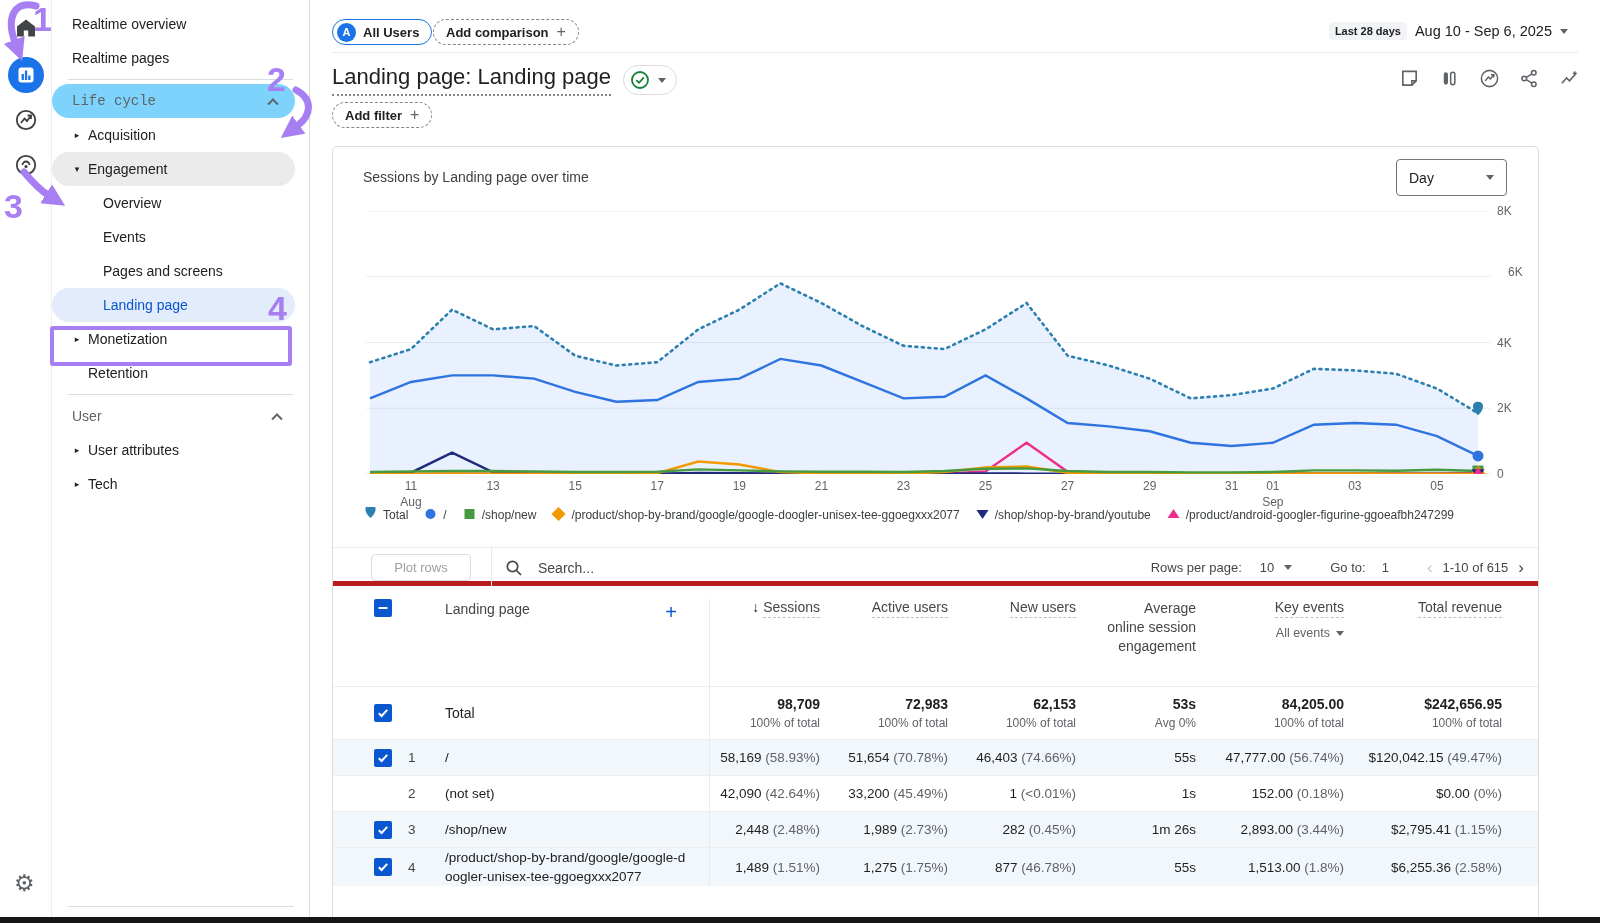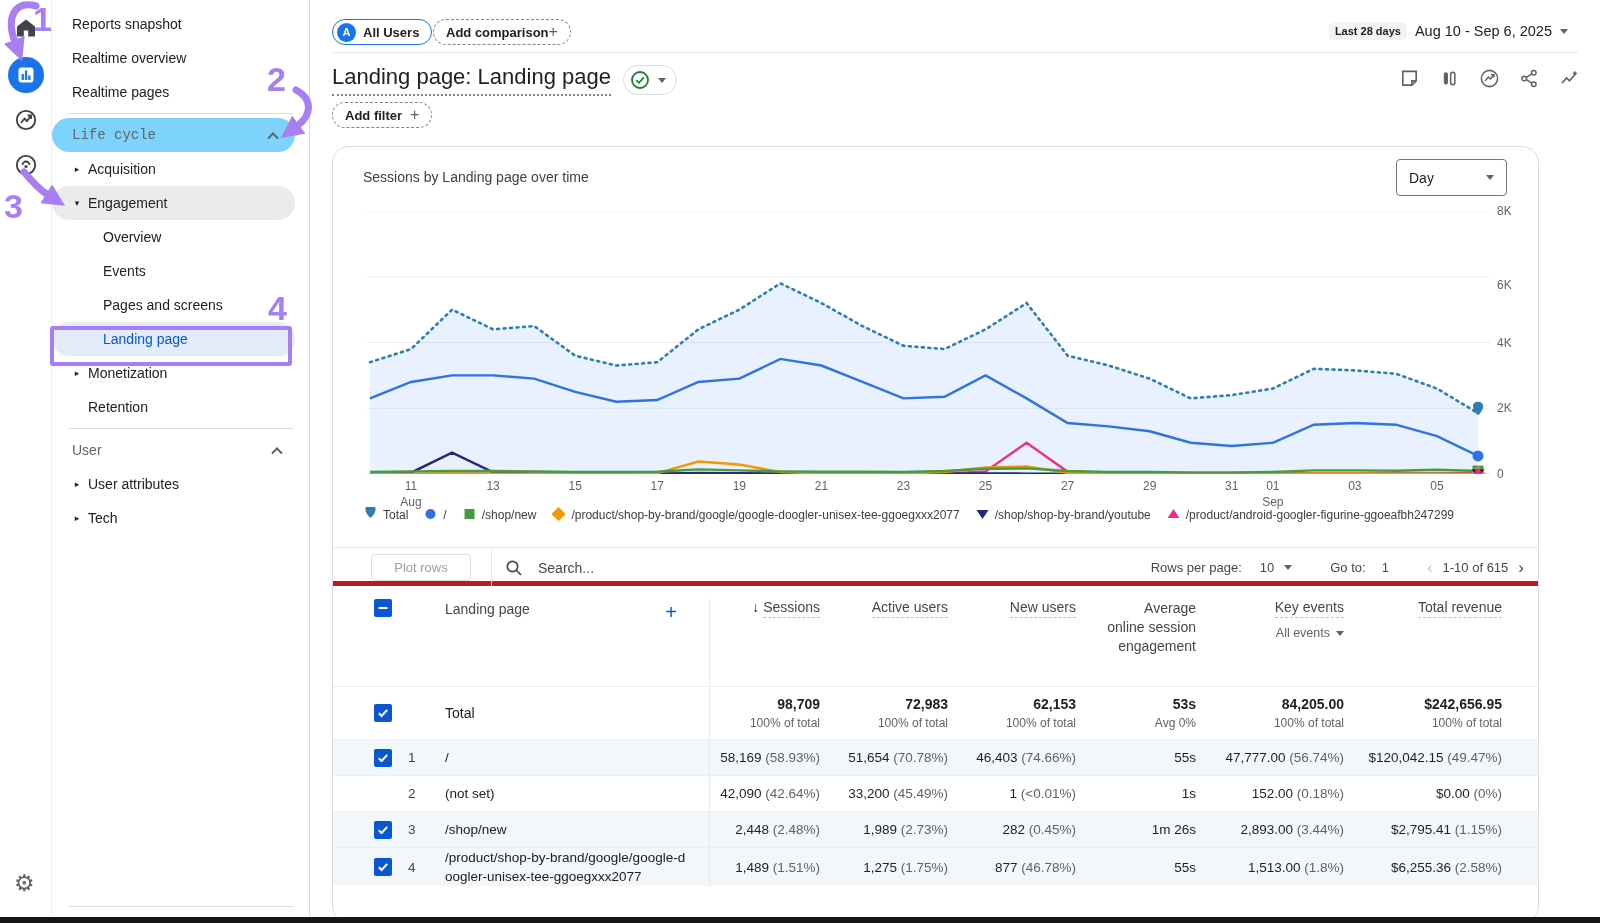--- a/index.html
+++ b/index.html
@@ -39,40 +39,40 @@
   #gear { position:absolute; left:14px; bottom:26px; font-size:23px; color:#5f6368; z-index:5; }
 
   
   #main { position:absolute; left:310px; top:0; width:1290px; height:923px; background:#fff; }
   .chip { display:inline-flex; align-items:center; height:26px; border-radius:14px;
     font-size:13px; font-weight:600; color:#202124; padding:0 12px; cursor:pointer; }
   #chip-all-users { position:absolute; left:22px; top:19px; border:1.5px solid #1a73e8;
     padding:0 12px 0 4px; gap:7px; }
   #chip-all-users .av { width:19px; height:19px; border-radius:50%; background:#1a73e8;
     color:#fff; font-size:11px; font-weight:700; display:flex; align-items:center; justify-content:center; }
-  #chip-add-comparison { position:absolute; left:123px; top:19px; border:1px dashed #80868b; gap:0; }
+  #chip-add-comparison { position:absolute; left:123px; top:19px; border:1px dashed #80868b; gap:8px; }
   .plus-g { color:#5f6368; font-size:16px; font-weight:400; }
   #hdr-divider { position:absolute; left:22px; top:52px; width:1246px; border-top:1px solid #e8eaed; }
   #date-block { position:absolute; right:32px; top:22px; display:flex; align-items:center; gap:8px; }
   #date-preset { background:#f1f3f4; border-radius:4px; padding:3px 6px; font-size:11px; font-weight:700; }
   #date-range { font-size:14.5px; font-weight:500; }
   .caret { width:0; height:0; border-left:4.5px solid transparent; border-right:4.5px solid transparent;
     border-top:5px solid #5f6368; display:inline-block; }
   #page-title-row { position:absolute; left:22px; top:64px; display:flex; align-items:center; gap:12px; }
   #page-title { font-size:22px; font-weight:400; color:#202124; border-bottom:2px dotted #80868b; padding-bottom:4px; }
   #verified-pill { display:flex; align-items:center; gap:8px; border:1px solid #dadce0;
     border-radius:16px; height:30px; padding:0 10px 0 6px; cursor:pointer; }
   #chip-add-filter { position:absolute; left:22px; top:102px; border:1px dashed #80868b; gap:8px;
     font-weight:600; font-size:13px; }
   #hdr-icons { position:absolute; right:20px; top:68px; display:flex; gap:19px; color:#5f6368; }
   #hdr-icons .hic { width:21px; height:21px; cursor:pointer; }
 
   
   #card { position:absolute; left:22px; top:146px; width:1207px; height:777px;
-    border:1px solid #dadce0; border-radius:17px; overflow:hidden; background:#fff; }
+    border:1px solid #dadce0; border-radius:5px; overflow:hidden; background:#fff; }
   #chart-sec { position:relative; height:400px; }
   #chart-title { position:absolute; left:30px; top:22px; font-size:14px; font-weight:500; color:#3c4043; }
   #granularity { position:absolute; right:31px; top:12px; width:111px; height:37px;
     border:1px solid #747775; border-radius:4px; display:flex; align-items:center;
     justify-content:space-between; padding:0 12px; font-size:14px; cursor:pointer; }
   #plot { position:absolute; left:33px; top:64px; }
   .ytick { position:absolute; left:1164px; font-size:12px; color:#5f6368; }
   .xtick { position:absolute; top:332px; font-size:12px; color:#5f6368; text-align:center; width:40px; }
   .xtick .sub { display:block; margin-top:2px; }
   #legend { position:absolute; left:30px; top:360px; display:flex; align-items:center; gap:15px;
@@ -156,21 +156,20 @@
         <circle cx="12" cy="12" r="9.2"></circle>
         <path d="M8.5 12 a3.5 3.5 0 1 1 7 0"></path>
         <circle cx="12" cy="13.5" r="1.6" fill="#3c4043" stroke="none"></circle>
       </svg>
   </div>
   <div id="gear">⚙</div>
 </div>
 
 <div id="sidebar">
   <div id="sb-top">
-      <div class="sb-item">Reports snapshot</div>
       <div class="sb-item">Realtime overview</div>
       <div class="sb-item">Realtime pages</div>
     </div>
   <div class="sb-div"></div>
   <div class="sb-head pill">
     <span>Life cycle</span>
     <span class="chev up"></span>
   </div>
   <div id="sb-lifecycle">
       <div class="nav-row l1">
@@ -304,21 +303,21 @@
           <polyline points="4,151.22500000000002 45.03703703703704,138.075 86.07407407407408,98.625 127.11111111111111,118.35 168.14814814814815,115.0625 209.1851851851852,144.64999999999998 250.22222222222223,154.5125 291.25925925925924,151.22500000000002 332.2962962962963,118.35 373.3333333333333,98.625 414.3703703703704,72.32500000000002 455.4074074074074,92.04999999999998 496.44444444444446,115.0625 537.4814814814815,134.7875 578.5185185185185,138.075 619.5555555555555,118.35 660.5925925925926,92.04999999999998 701.6296296296297,144.64999999999998 742.6666666666666,154.5125 783.7037037037037,167.66250000000002 824.7407407407408,187.3875 865.7777777777778,184.10000000000002 906.8148148148148,177.52499999999998 947.8518518518518,157.8 988.8888888888889,159.44375000000002 1029.9259259259259,162.73125 1070.962962962963,177.52499999999998 1112,202.18125" fill="none" stroke="#2d7fb0" stroke-width="2.6" stroke-dasharray="2 4.5" stroke-linecap="round"></polyline>
           <path d="M 1112 204.18125 C 1105 198.18125 1105.5 190.68125 1112 190.68125 C 1118.5 190.68125 1119 198.18125 1112 204.18125 Z" fill="#2d7fb0"></path>
           <circle cx="1112" cy="244.91875" r="5.5" fill="#2e73e0"></circle>
           <rect x="1106.5" y="254.54125" width="11" height="11" fill="#469b40"></rect>
           <rect x="1106.5" y="257.17125" width="11" height="11" fill="#f29900" transform="rotate(45 1112 262.67125)"></rect>
           <polygon points="1105.5,258.237 1118.5,258.237 1112,268.237" fill="#202a7c"></polygon>
           <polygon points="1105.5,266.349375 1118.5,266.349375 1112,256.349375" fill="#ee2d8b"></polygon>
         </svg>
       <div id="yticks">
           <span class="ytick" style="top: 57px;">8K</span>
-          <span class="ytick" style="top: 131px;">6K</span>
+          <span class="ytick" style="top: 118px; margin-left: 11px;">6K</span>
           <span class="ytick" style="top: 188.5px;">4K</span>
           <span class="ytick" style="top: 254.25px;">2K</span>
           <span class="ytick" style="top: 320px;">0</span>
         </div>
       <div id="xticks">
           <span class="xtick" style="left: 58.037px;"><span>11</span><span class="sub">Aug</span></span>
           <span class="xtick" style="left: 140.111px;"><span>13</span></span>
           <span class="xtick" style="left: 222.185px;"><span>15</span></span>
           <span class="xtick" style="left: 304.259px;"><span>17</span></span>
           <span class="xtick" style="left: 386.333px;"><span>19</span></span>

